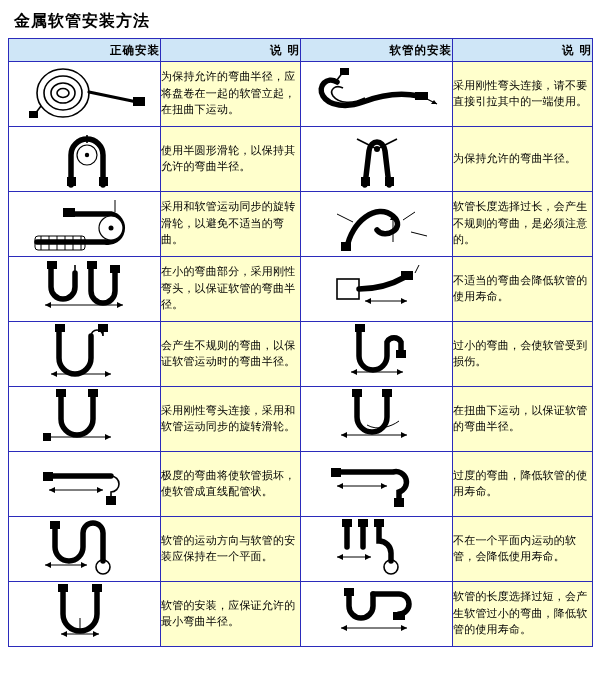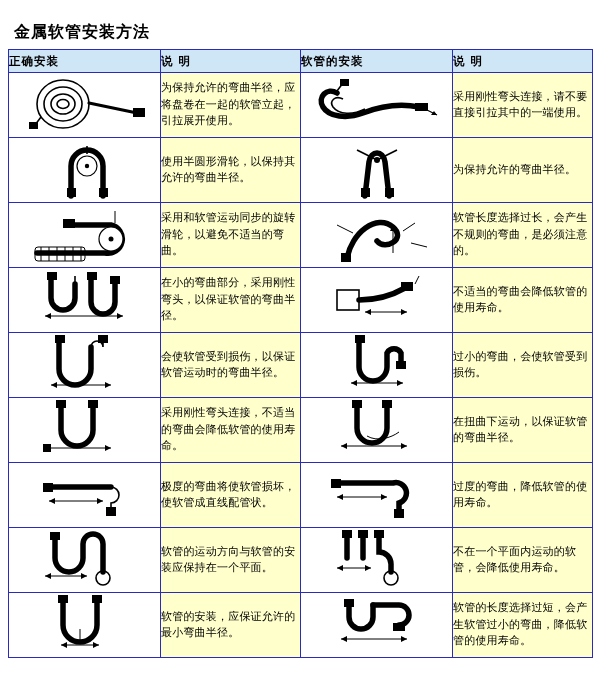--- a/index.html
+++ b/index.html
@@ -18,42 +18,42 @@
     position: relative;
     width: 600px;
     height: 698px;
     box-sizing: border-box;
     padding: 6px 8px 0 8px;
   }
   .page-title {
     font-size: 16px;
     font-weight: bold;
     letter-spacing: 1px;
-    margin: 16px 0 6px 6px;
+    margin: 5px 0 6px 6px;
     color: #000;
   }
   table.hose-table {
     border-collapse: collapse;
     width: 584px;
     table-layout: fixed;
     border: 1px solid #2b2bbb;
   }
   table.hose-table td, table.hose-table th {
     border: 1px solid #2b2bbb;
     padding: 0;
     vertical-align: middle;
   }
   thead th {
     background: #cfe6f7;
     color: #000;
     font-size: 11.5px;
     font-weight: bold;
     height: 22px;
     letter-spacing: 1px;
-    text-align: left;
+    text-align: right;
   }
   td.fig {
     background: #ffffff;
     text-align: center;
     height: 64px;
   }
   td.desc {
     background: #ffffcc;
     font-size: 11px;
     line-height: 1.5;
@@ -111,21 +111,21 @@
               <ellipse cx="48" cy="31" rx="19" ry="17" class="ln" stroke-width="2"></ellipse>
               <ellipse cx="48" cy="31" rx="12" ry="10" class="ln" stroke-width="2"></ellipse>
               <ellipse cx="48" cy="31" rx="6" ry="4.5" class="ln" stroke-width="2"></ellipse>
               <path d="M74 30 L122 40" class="thick"></path>
               <rect x="118" y="35" width="12" height="9" class="blk"></rect>
               <path d="M26 44 L20 52" class="ln"></path>
               <rect x="14" y="49" width="9" height="7" class="blk"></rect>
             </svg>
           </span>
         </td>
-        <td class="desc">为保持允许的弯曲半径，应将盘卷在一起的软管立起，引拉展开使用。</td>
+        <td class="desc">为保持允许的弯曲半径，应将盘卷在一起的软管立起，在扭曲下运动。</td>
         <td class="fig">
           <span class="fig-wrap">
             <svg width="140" height="62" viewBox="0 0 140 62">
               <path d="M30 20 C20 14 10 24 16 34 C22 44 40 46 56 40 C74 33 92 30 112 34" class="vthick"></path>
               <path d="M36 26 C28 22 22 28 26 34 C32 42 46 42 58 36" class="ln"></path>
               <rect x="108" y="30" width="13" height="8" class="blk"></rect>
               <path d="M30 18 L36 10" class="ln"></path>
               <rect x="33" y="6" width="9" height="7" class="blk"></rect>
               <path d="M118 36 L130 42" class="arrow"></path>
               <path d="M130 42 l-6 0 l3 -4 z" class="blk"></path>
@@ -235,21 +235,21 @@
               <path d="M44 8 L44 36 A16 16 0 0 0 76 36 L76 14" class="vthick"></path>
               <path d="M76 14 A6 6 0 0 1 88 14 L88 8" class="ln" stroke-width="5"></path>
               <rect x="40" y="2" width="10" height="8" class="blk"></rect>
               <rect x="83" y="2" width="10" height="8" class="blk"></rect>
               <path d="M36 52 L96 52" class="ln-t"></path>
               <path d="M36 52 l6 -3 l0 6 z" class="blk"></path>
               <path d="M96 52 l-6 -3 l0 6 z" class="blk"></path>
             </svg>
           </span>
         </td>
-        <td class="desc">会使软管受到损伤，以保证软管运动时的弯曲半径。</td>
+        <td class="desc">会产生不规则的弯曲，以保证软管运动时的弯曲半径。</td>
         <td class="fig">
           <span class="fig-wrap">
             <svg width="140" height="62" viewBox="0 0 140 62">
               <path d="M52 8 L52 34 A14 14 0 0 0 80 34 L80 20 A8 8 0 0 1 94 20 L94 30" class="vthick"></path>
               <rect x="48" y="2" width="10" height="8" class="blk"></rect>
               <rect x="89" y="28" width="10" height="8" class="blk"></rect>
               <path d="M44 50 L96 50" class="ln-t"></path>
               <path d="M44 50 l6 -3 l0 6 z" class="blk"></path>
               <path d="M96 50 l-6 -3 l0 6 z" class="blk"></path>
             </svg>
@@ -265,21 +265,21 @@
               <path d="M46 8 L46 32 A16 16 0 0 0 78 32 L78 8" class="vthick"></path>
               <rect x="41" y="2" width="10" height="8" class="blk"></rect>
               <rect x="73" y="2" width="10" height="8" class="blk"></rect>
               <path d="M30 50 L96 50" class="ln-t"></path>
               <path d="M30 50 l6 -3 l0 6 z" class="blk"></path>
               <path d="M96 50 l-6 -3 l0 6 z" class="blk"></path>
               <rect x="28" y="46" width="8" height="8" class="blk"></rect>
             </svg>
           </span>
         </td>
-        <td class="desc">采用刚性弯头连接，不适当的弯曲会降低软管的使用寿命。</td>
+        <td class="desc">采用刚性弯头连接，采用和软管运动同步的旋转滑轮。</td>
         <td class="fig">
           <span class="fig-wrap">
             <svg width="140" height="62" viewBox="0 0 140 62">
               <path d="M50 8 L50 30 A15 15 0 0 0 80 30 L80 8" class="vthick"></path>
               <rect x="45" y="2" width="10" height="8" class="blk"></rect>
               <rect x="75" y="2" width="10" height="8" class="blk"></rect>
               <path d="M34 48 L100 48" class="ln-t"></path>
               <path d="M34 48 l6 -3 l0 6 z" class="blk"></path>
               <path d="M100 48 l-6 -3 l0 6 z" class="blk"></path>
               <path d="M60 38 C70 44 84 40 92 34" class="ln-t"></path>

